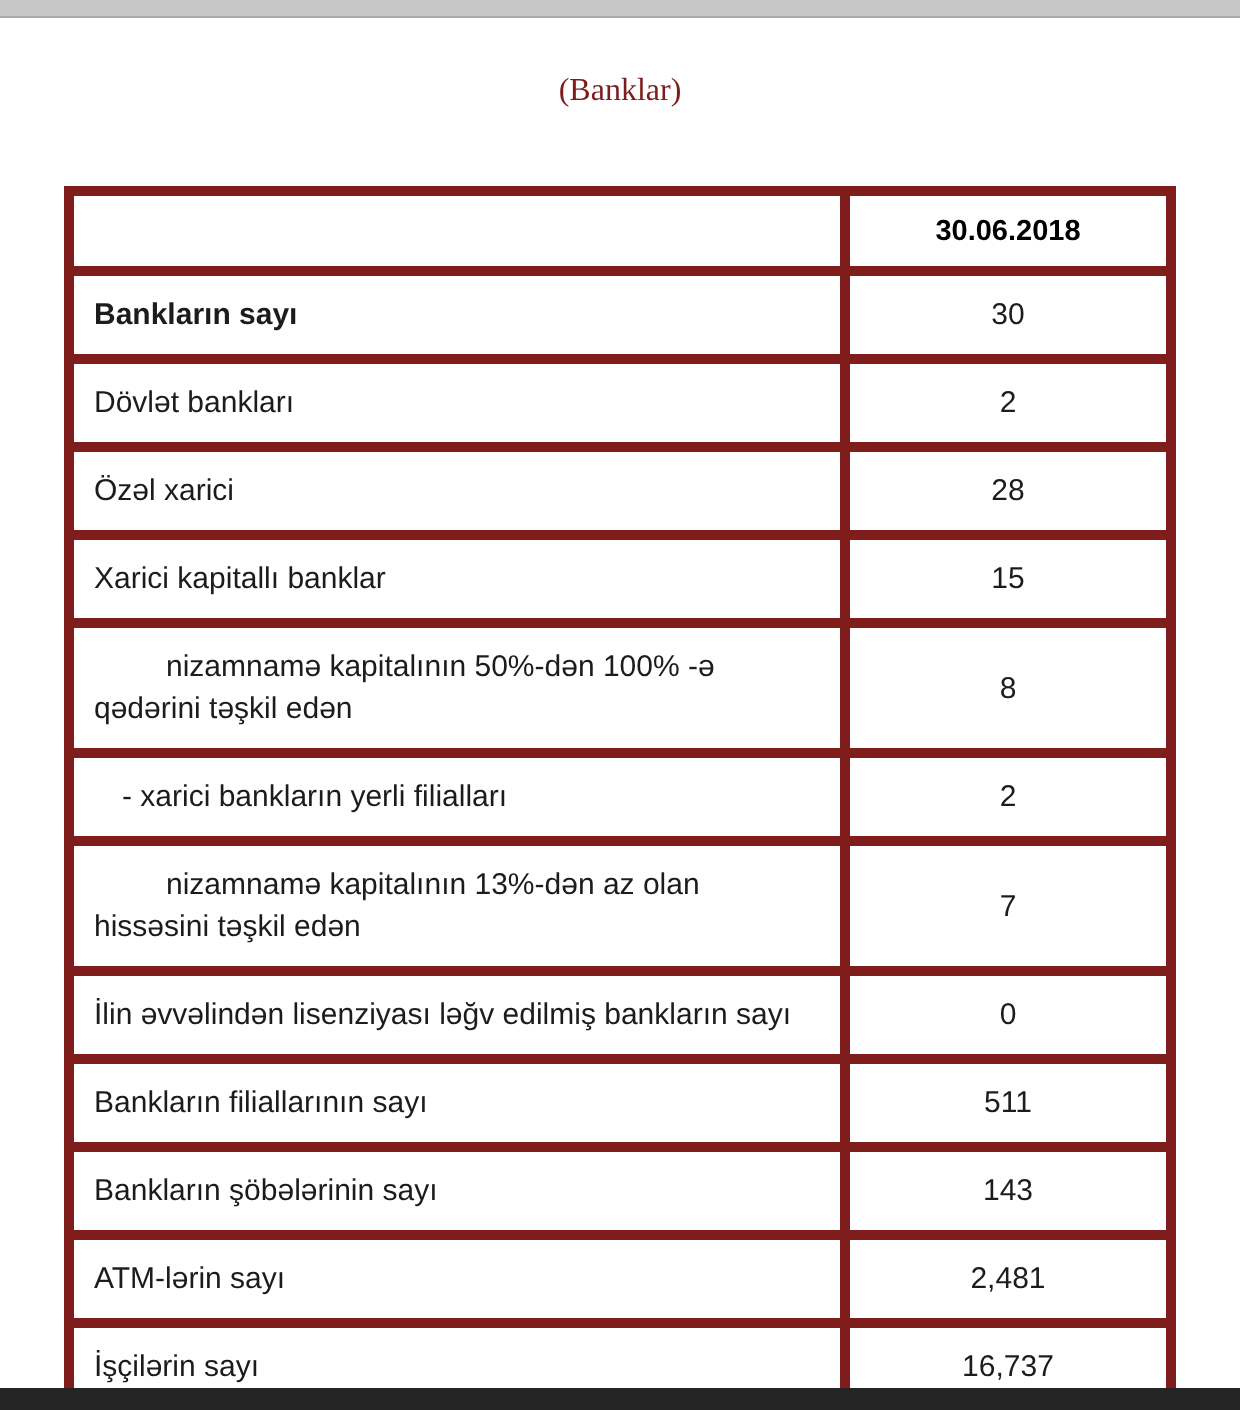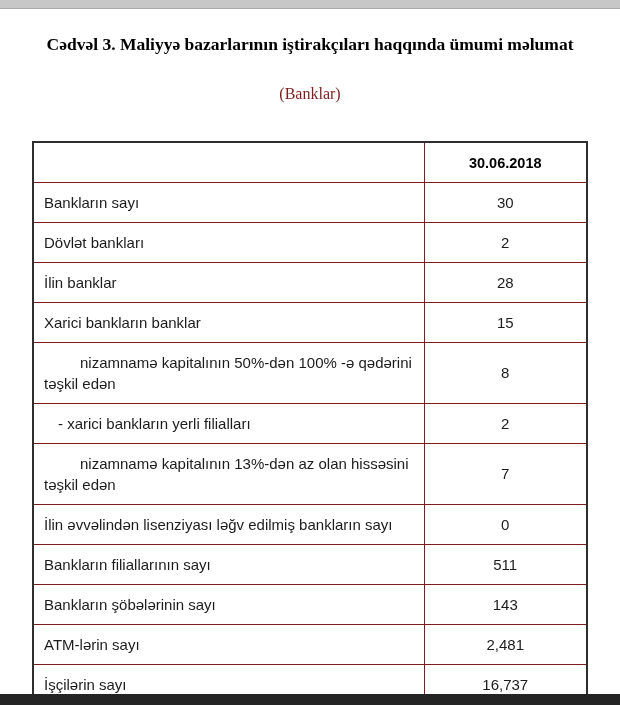--- a/index.html
+++ b/index.html
@@ -37,84 +37,83 @@
   }
   table.banks {
     border-collapse: collapse;
     width: 556px;
     margin: 38px auto 0 auto;
     border: 2px solid #2e2e2e;
     font-size: 15px;
     color: #1c1c1c;
   }
   table.banks th, table.banks td {
-    border: 1px solid #7f1d1d;
+    border: 5px solid #7f1d1d;
   }
   th.value-col, td.value-cell {
     width: 163px;
     text-align: center;
   }
   thead th {
     height: 40px;
     font-size: 14.5px;
     font-weight: bold;
     color: #000000;
   }
   td.label-cell {
     padding: 9px 10px;
     line-height: 1.4;
   }
   td.value-cell {
     padding: 1px 4px;
   }
-  td.bold-label { font-weight: normal; }
+  td.bold-label { font-weight: bold; }
   td.indent-1 { text-indent: 36px; margin-left: 40px; }
   td.indent-2 { padding-left: 24px; }
   .bottom-bar {
     position: absolute;
     left: 0;
     bottom: 0;
     width: 620px;
     height: 11px;
     background: #242424;
   }
 </style>
 </head>
 <body>
 
 <div class="page">
 
   <div class="top-bar"></div>
 
-  <h1 class="title">Cədvəl 3. Maliyyə bazarlarının iştirakçıları haqqında ümumi məlumat</h1>
 
   <h2 class="subtitle">(Banklar)</h2>
 
   <table class="banks">
     <thead>
       <tr>
         <th class="label-col"></th>
         <th class="value-col">30.06.2018</th>
       </tr>
     </thead>
     <tbody id="rows">
         <tr>
     <td class="label-cell bold-label">Bankların sayı</td>
     <td class="value-cell">30</td>
   </tr>
         <tr>
     <td class="label-cell">Dövlət bankları</td>
     <td class="value-cell">2</td>
   </tr>
         <tr>
-    <td class="label-cell">İlin banklar</td>
+    <td class="label-cell">Özəl xarici</td>
     <td class="value-cell">28</td>
   </tr>
         <tr>
-    <td class="label-cell">Xarici bankların banklar</td>
+    <td class="label-cell">Xarici kapitallı banklar</td>
     <td class="value-cell">15</td>
   </tr>
         <tr>
     <td class="label-cell indent-1">nizamnamə kapitalının 50%-dən 100% -ə qədərini təşkil edən</td>
     <td class="value-cell">8</td>
   </tr>
         <tr>
     <td class="label-cell indent-2">-  xarici bankların yerli filialları</td>
     <td class="value-cell">2</td>
   </tr>

